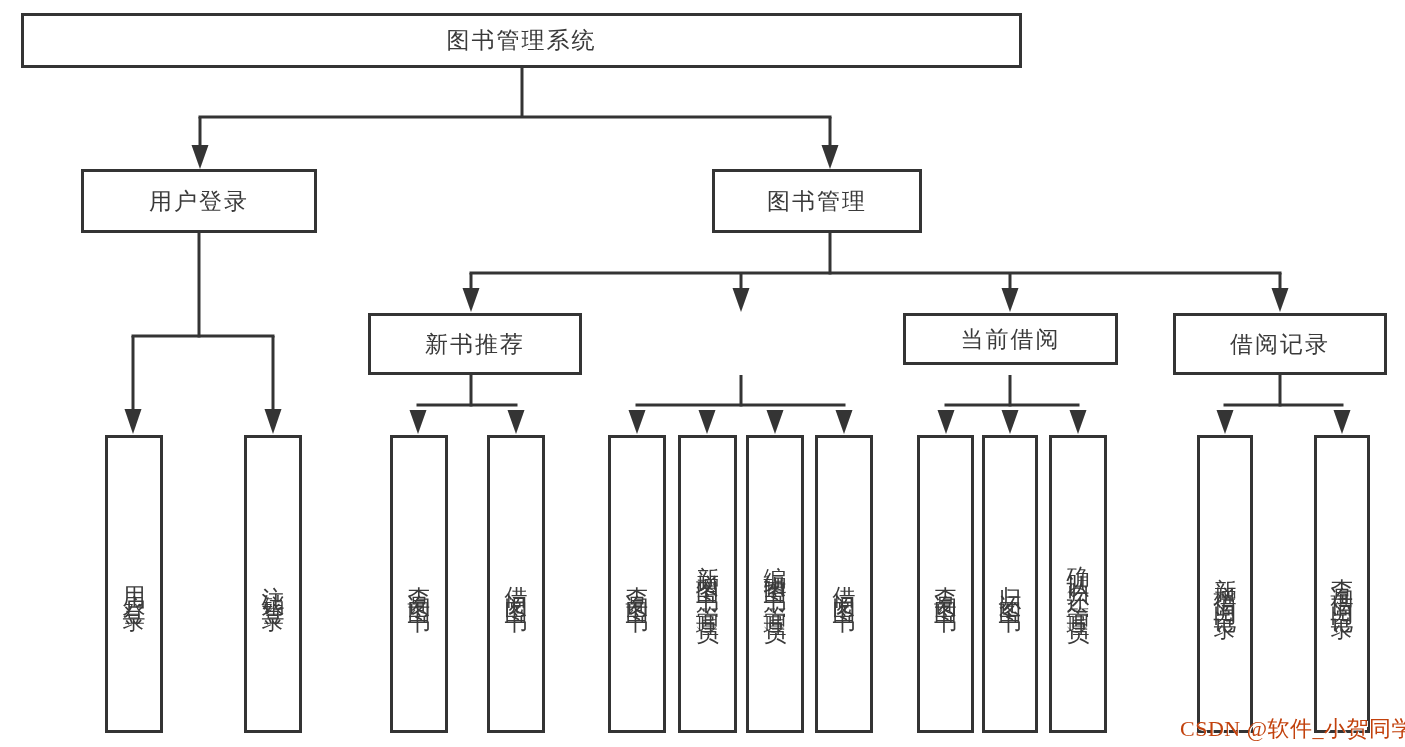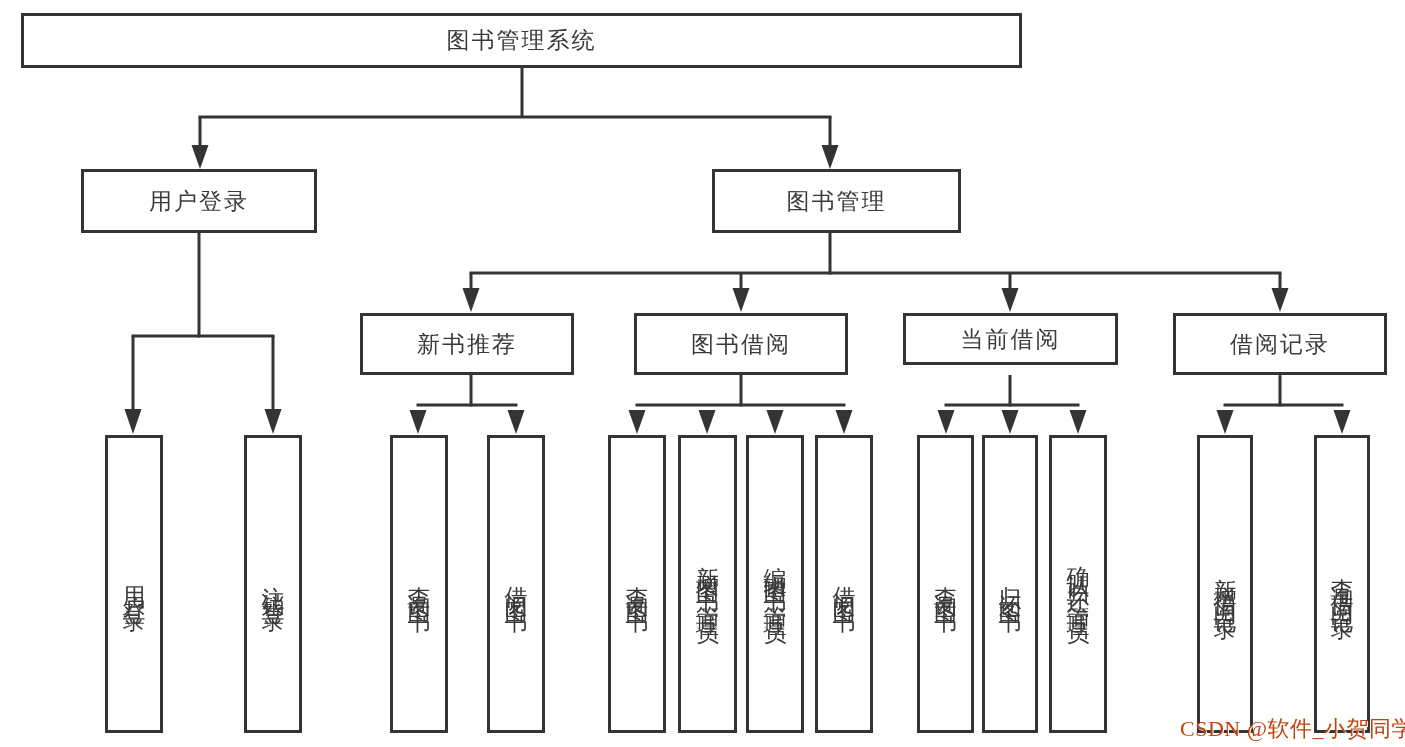--- a/index.html
+++ b/index.html
@@ -99,29 +99,26 @@
     </g>
   </svg>
 
   <div class="node h" style="left:21px;top:13px;width:1001px;height:55px">
     <span>图书管理系统</span>
   </div>
 
   <div class="node h" style="left:81px;top:169px;width:236px;height:64px">
     <span>用户登录</span>
   </div>
-  <div class="node h" style="left:712px;top:169px;width:249px;height:64px">
+  <div class="node h" style="left:712px;top:169px;width:210px;height:64px">
     <span>图书管理</span>
   </div>
 
-  <div class="node h" style="left:360px;top:313px;width:214px;height:62px">
+  <div class="node h" style="left:368px;top:313px;width:214px;height:62px">
     <span>新书推荐</span>
-  </div>
-  <div class="node h" style="left:634px;top:313px;width:214px;height:62px">
-    <span>图书借阅</span>
   </div>
   <div class="node h" style="left:903px;top:313px;width:215px;height:52px">
     <span>当前借阅</span>
   </div>
   <div class="node h" style="left:1173px;top:313px;width:214px;height:62px">
     <span>借阅记录</span>
   </div>
 
   <div class="node v" style="left:105px;top:435px;width:58px;height:298px">
     <span>用户登录</span>

